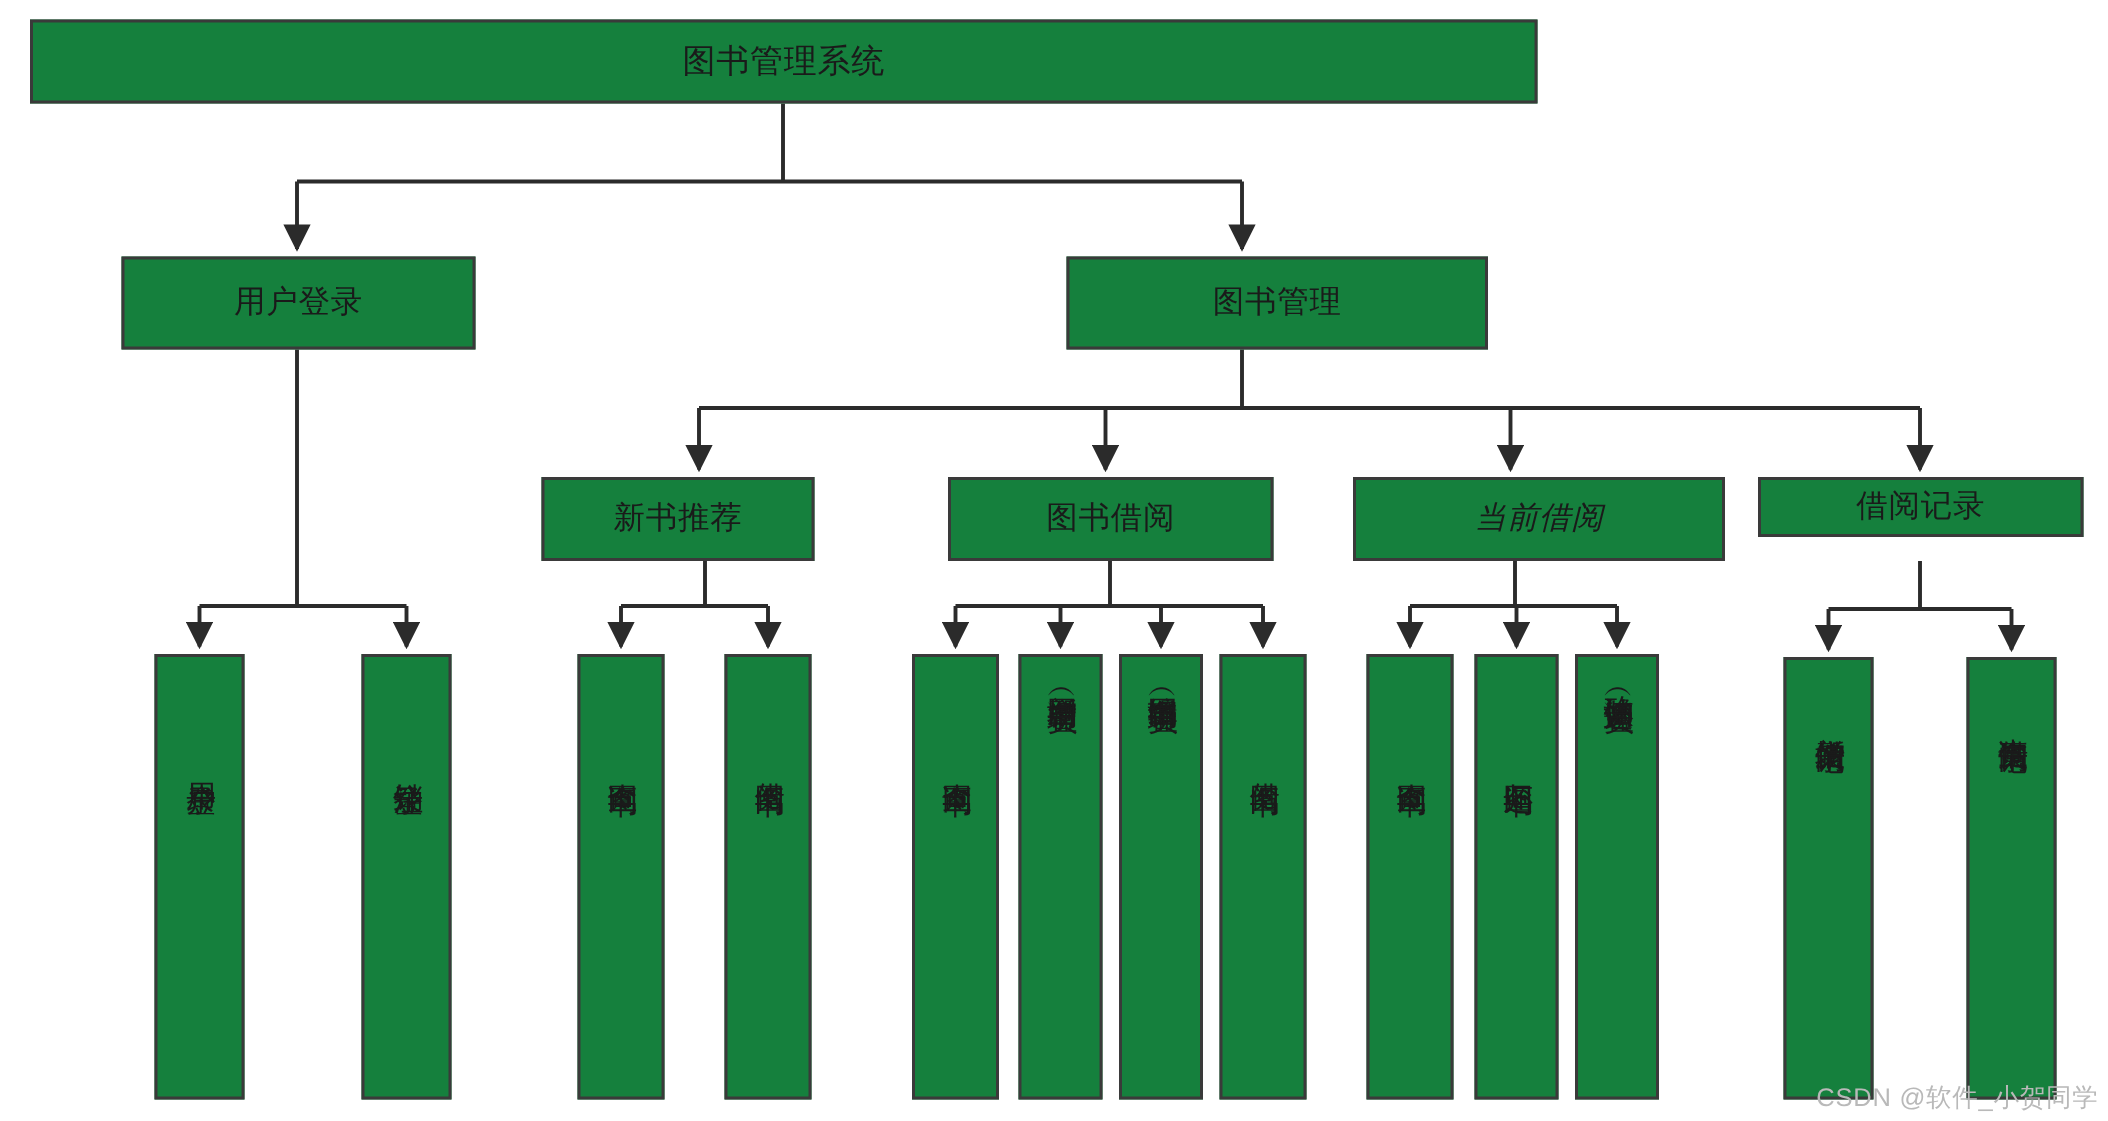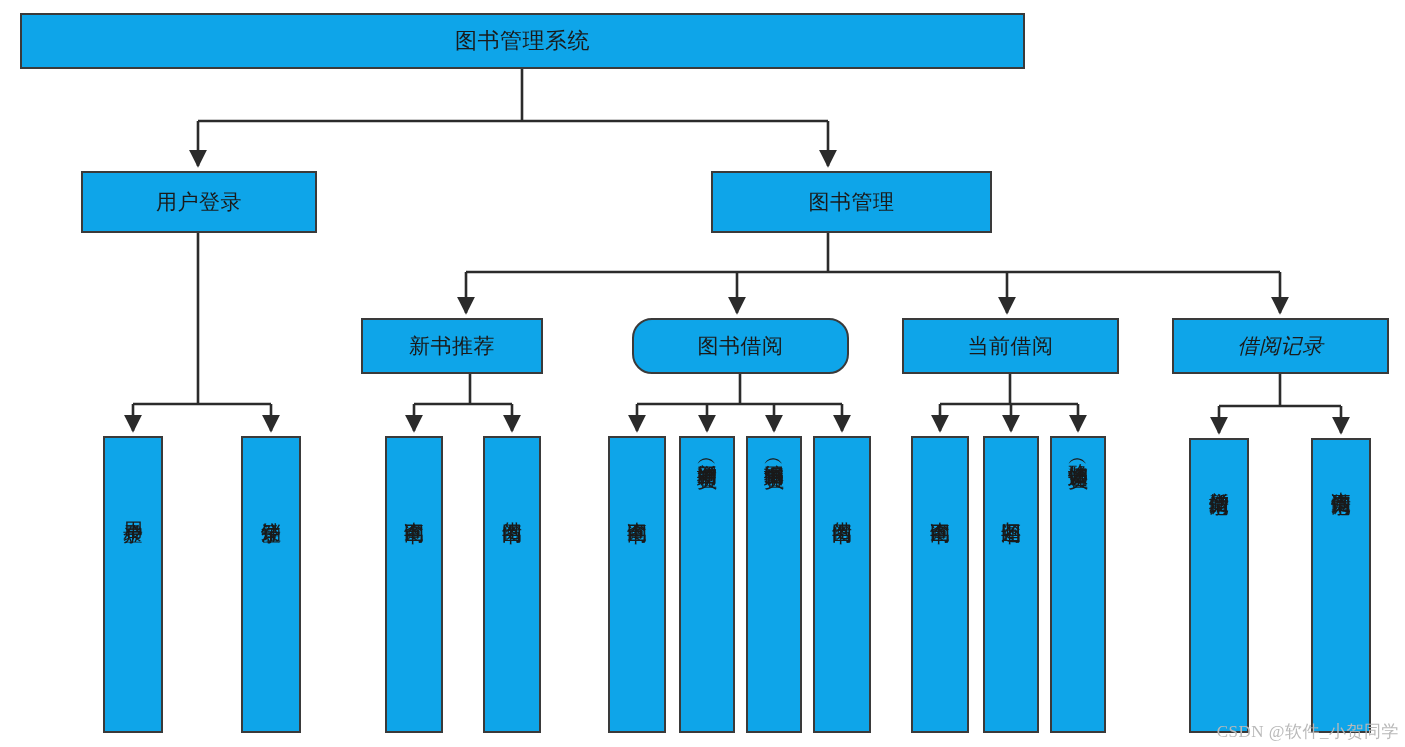--- a/index.html
+++ b/index.html
@@ -23,21 +23,21 @@
     left: 0;
     top: 0;
     width: 1405px;
     height: 747px;
     pointer-events: none;
   }
   .node {
     position: absolute;
     box-sizing: border-box;
     border: 2px solid #3a3a3a;
-    background: #0ea5e9;
+    background: #15803d;
     display: flex;
     align-items: center;
     justify-content: center;
     color: #1a1a1a;
   }
   .node-label {
     display: block;
     text-align: center;
     line-height: 1.12;
     white-space: nowrap;
@@ -74,21 +74,21 @@
     margin-top: 4px;
   }
   .watermark {
     position: absolute;
     right: 6px;
     bottom: 4px;
     font-size: 17px;
     color: #b9b9b9;
     letter-spacing: 0.5px;
     white-space: nowrap;
-    font-family: Liberation Serif, serif;
+    font-family: Liberation Sans, sans-serif;
   }
 </style>
 </head>
 <body>
 
 <div id="canvas">
 
   <svg class="wires" viewBox="0 0 1405 747" xmlns="http://www.w3.org/2000/svg">
     <defs>
       <marker id="arrow" viewBox="0 0 10 10" refX="9" refY="5" markerWidth="7" markerHeight="7" orient="auto-start-reverse">
@@ -148,27 +148,27 @@
   <div class="node horiz" style="left:81px; top:171px; width:236px; height:62px;">
     <span class="node-label">用户登录</span>
   </div>
   <div class="node horiz" style="left:711px; top:171px; width:281px; height:62px;">
     <span class="node-label">图书管理</span>
   </div>
 
   <div class="node horiz" style="left:361px; top:318px; width:182px; height:56px;">
     <span class="node-label">新书推荐</span>
   </div>
-  <div class="node horiz" style="left:632px; top:318px; width:217px; height:56px;border-radius:20px;">
+  <div class="node horiz" style="left:632px; top:318px; width:217px; height:56px;">
     <span class="node-label">图书借阅</span>
   </div>
-  <div class="node horiz" style="left:902px; top:318px; width:217px; height:56px;">
+  <div class="node horiz" style="left:902px; top:318px; width:248px; height:56px;font-style:italic;">
     <span class="node-label">当前借阅</span>
   </div>
-  <div class="node horiz" style="left:1172px; top:318px; width:217px; height:56px;font-style:italic;">
+  <div class="node horiz" style="left:1172px; top:318px; width:217px; height:40px;">
     <span class="node-label">借阅记录</span>
   </div>
 
   <div class="node vert mid" style="left:103px; top:436px; width:60px; height:297px;">
     <span class="node-label">用户登录</span>
   </div>
   <div class="node vert mid" style="left:241px; top:436px; width:60px; height:297px;">
     <span class="node-label">注销登录</span>
   </div>
   <div class="node vert mid" style="left:385px; top:436px; width:58px; height:297px;">

